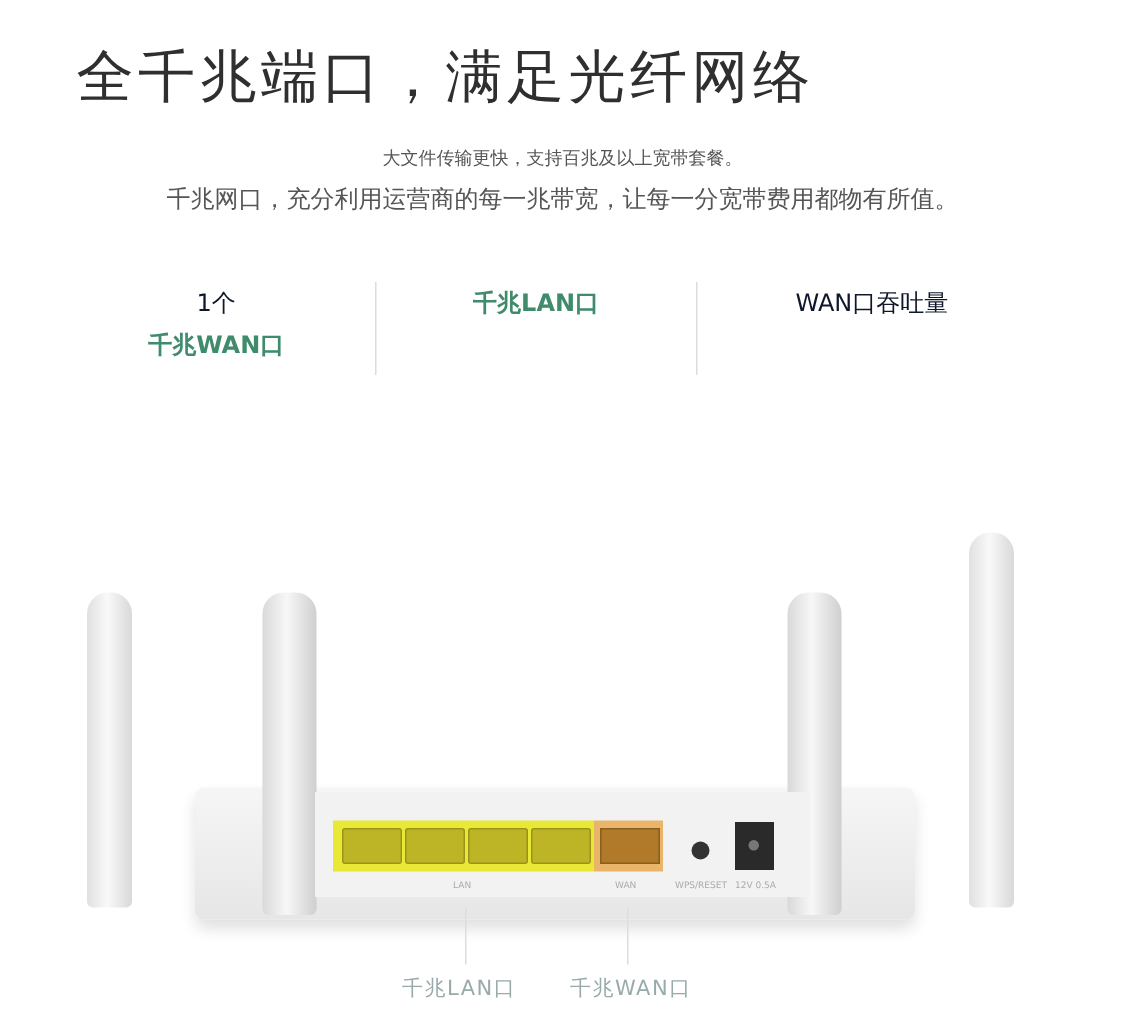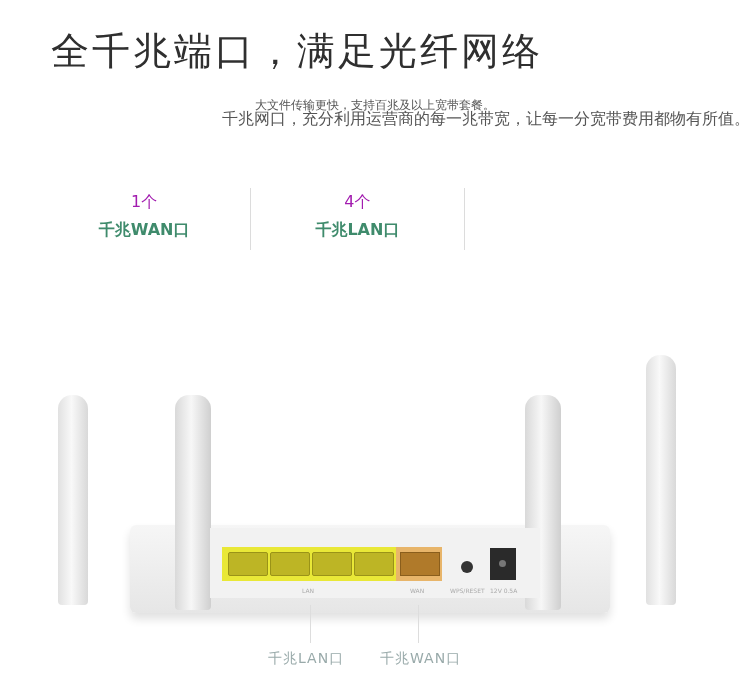--- a/index.html
+++ b/index.html
@@ -1,23 +1,23 @@
 <!DOCTYPE html>
 <html><head>
 <meta charset="utf-8">
 <style>
   html,body{margin:0;padding:0;}
   body{width:750px;height:681px;background:#ffffff;position:relative;overflow:hidden;font-family:"DejaVu Sans",sans-serif;}
   .title{position:absolute;top:26px;left:0;width:594px;text-align:center;font-size:38px;color:#2f2f2f;letter-spacing:3px;font-weight:300;}
   .sub1{position:absolute;top:97px;left:0;width:750px;text-align:center;font-size:12px;color:#555;}
-  .sub2{position:absolute;top:109px;left:0;width:750px;text-align:right;font-size:16px;color:#555;}
+  .sub2{position:absolute;top:123px;left:0;width:750px;text-align:center;font-size:16px;color:#555;}
   .stats{position:absolute;top:188px;left:38px;width:660px;height:62px;display:flex;}
   .stat{flex:1;text-align:center;border-right:1px solid #dcdcdc;}
   .stat:last-child{border-right:none;flex:1.1;}
-  .stat .l1{font-size:16px;color:#a21caf;height:28px;line-height:28px;}
+  .stat .l1{font-size:16px;color:#0f172a;height:28px;line-height:28px;}
   .stat .l2{font-size:16px;color:#444;line-height:28px;}
   .green{color:#3f8b6c;font-weight:bold;}
   .ant{position:absolute;background:linear-gradient(90deg,#d9d9d9,#f7f7f7 45%,#cfcfcf);border-radius:14px 14px 4px 4px;}
   .body{position:absolute;left:130px;top:525px;width:480px;height:88px;background:linear-gradient(180deg,#f6f6f6,#e6e6e6);border-radius:6px;box-shadow:0 6px 10px rgba(0,0,0,0.12);}
   .panel{position:absolute;left:210px;top:528px;width:330px;height:70px;background:#f2f2f2;}
   .lanblock{position:absolute;left:222px;top:547px;width:174px;height:34px;background:#e9e837;}
   .port{position:absolute;top:552px;width:38px;height:22px;background:#bdb525;border:1px solid #9a9318;border-radius:2px;}
   .wanblock{position:absolute;left:396px;top:547px;width:46px;height:34px;background:#e8b56a;}
   .wanport{position:absolute;left:400px;top:552px;width:38px;height:22px;background:#b07a2a;border:1px solid #8a5e1c;}
   .reset{position:absolute;left:461px;top:561px;width:12px;height:12px;border-radius:50%;background:#333;}
@@ -33,24 +33,24 @@
 <div class="title">全千兆端口，满足光纤网络</div>
 <div class="sub1">大文件传输更快，支持百兆及以上宽带套餐。</div>
 <div class="sub2">千兆网口，充分利用运营商的每一兆带宽，让每一分宽带费用都物有所值。</div>
 
 <div class="stats">
   <div class="stat">
     <div class="l1">1个</div>
     <div class="l2"><span class="green">千兆WAN口</span></div>
   </div>
   <div class="stat">
-    <div class="l1">4个</div>
     <div class="l2"><span class="green">千兆LAN口</span></div>
   </div>
   <div class="stat">
+    <div class="l1">WAN口吞吐量</div>
   </div>
 </div>
 
 <div>
   <div class="ant" style="left:58px;top:395px;width:30px;height:210px;opacity:.8"></div>
   <div class="ant" style="left:646px;top:355px;width:30px;height:250px;opacity:.8"></div>
   <div class="body"></div>
   <div class="ant" style="left:175px;top:395px;width:36px;height:215px"></div>
   <div class="ant" style="left:525px;top:395px;width:36px;height:215px"></div>
   <div class="panel"></div>

